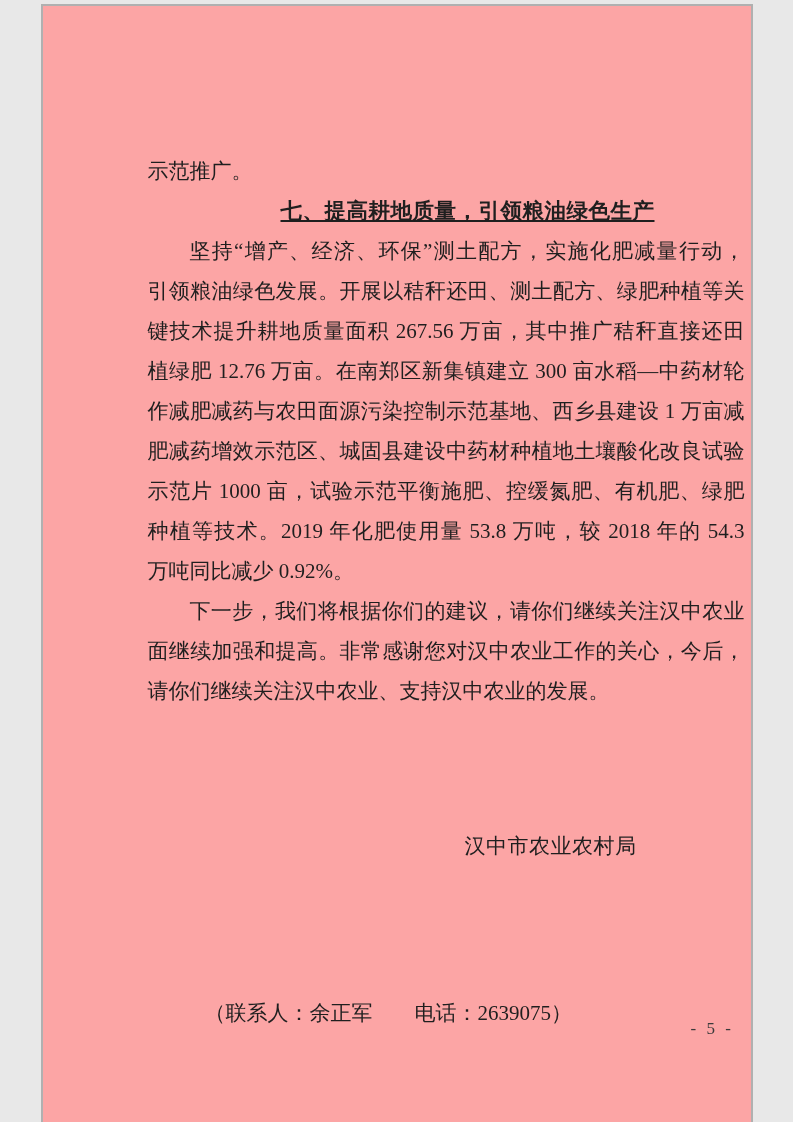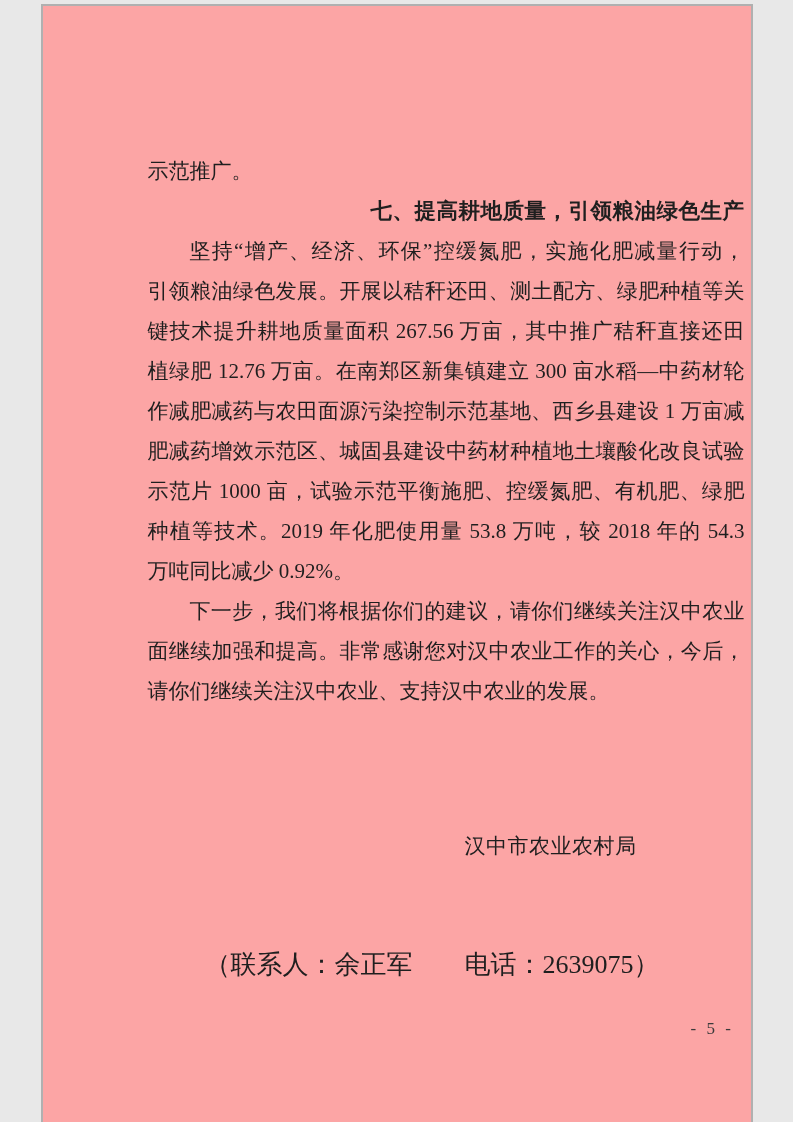--- a/index.html
+++ b/index.html
@@ -35,40 +35,41 @@
     text-align-last: justify;
   }
   .indent {
     text-indent: 2em;
   }
   .heading {
     font-family: "Liberation Sans", "DejaVu Sans", sans-serif;
     font-weight: 700;
     font-size: 21.5px;
     letter-spacing: 0.5px;
-    text-align: right;
+    text-align: center;
     text-align-last: auto;
+    text-decoration: underline;
   }
   .signature-block {
     position: absolute;
     left: 422px;
     top: 820px;
     font-size: 21px;
     line-height: 40px;
     white-space: nowrap;
     text-align: center;
   }
   .signature-block .org {
     letter-spacing: 0.5px;
   }
   .contact-line {
     position: absolute;
     left: 162px;
-    top: 944px;
-    font-size: 26px;
+    top: 992px;
+    font-size: 21px;
     line-height: 30px;
     white-space: nowrap;
   }
   .page-number {
     position: absolute;
     left: 648px;
     top: 1011px;
     font-size: 17px;
     line-height: 24px;
     letter-spacing: 3px;
@@ -77,21 +78,21 @@
   }
 </style>
 </head>
 <body>
 
 <div class="page">
 
   <div class="body-text">
     <div class="line">示范推广。</div>
     <div class="line heading indent">七、提高耕地质量，引领粮油绿色生产</div>
-    <div class="line indent fill">坚持“增产、经济、环保”控缓氮肥，实施化肥减量行动，</div>
+    <div class="line indent fill">坚持“增产、经济、环保”测土配方，实施化肥减量行动，</div>
     <div class="line fill">引领粮油绿色发展。开展以秸秆还田、测土配方、绿肥种植等关</div>
     <div class="line fill">键技术提升耕地质量面积 267.56 万亩，其中推广秸秆直接还田</div>
     <div class="line fill">植绿肥 12.76 万亩。在南郑区新集镇建立 300 亩水稻—中药材轮</div>
     <div class="line fill">作减肥减药与农田面源污染控制示范基地、西乡县建设 1 万亩减</div>
     <div class="line fill">肥减药增效示范区、城固县建设中药材种植地土壤酸化改良试验</div>
     <div class="line fill">示范片 1000 亩，试验示范平衡施肥、控缓氮肥、有机肥、绿肥</div>
     <div class="line fill">种植等技术。2019 年化肥使用量 53.8 万吨，较 2018 年的 54.3</div>
     <div class="line">万吨同比减少 0.92%。</div>
     <div class="line indent fill">下一步，我们将根据你们的建议，请你们继续关注汉中农业</div>
     <div class="line fill">面继续加强和提高。非常感谢您对汉中农业工作的关心，今后，</div>

